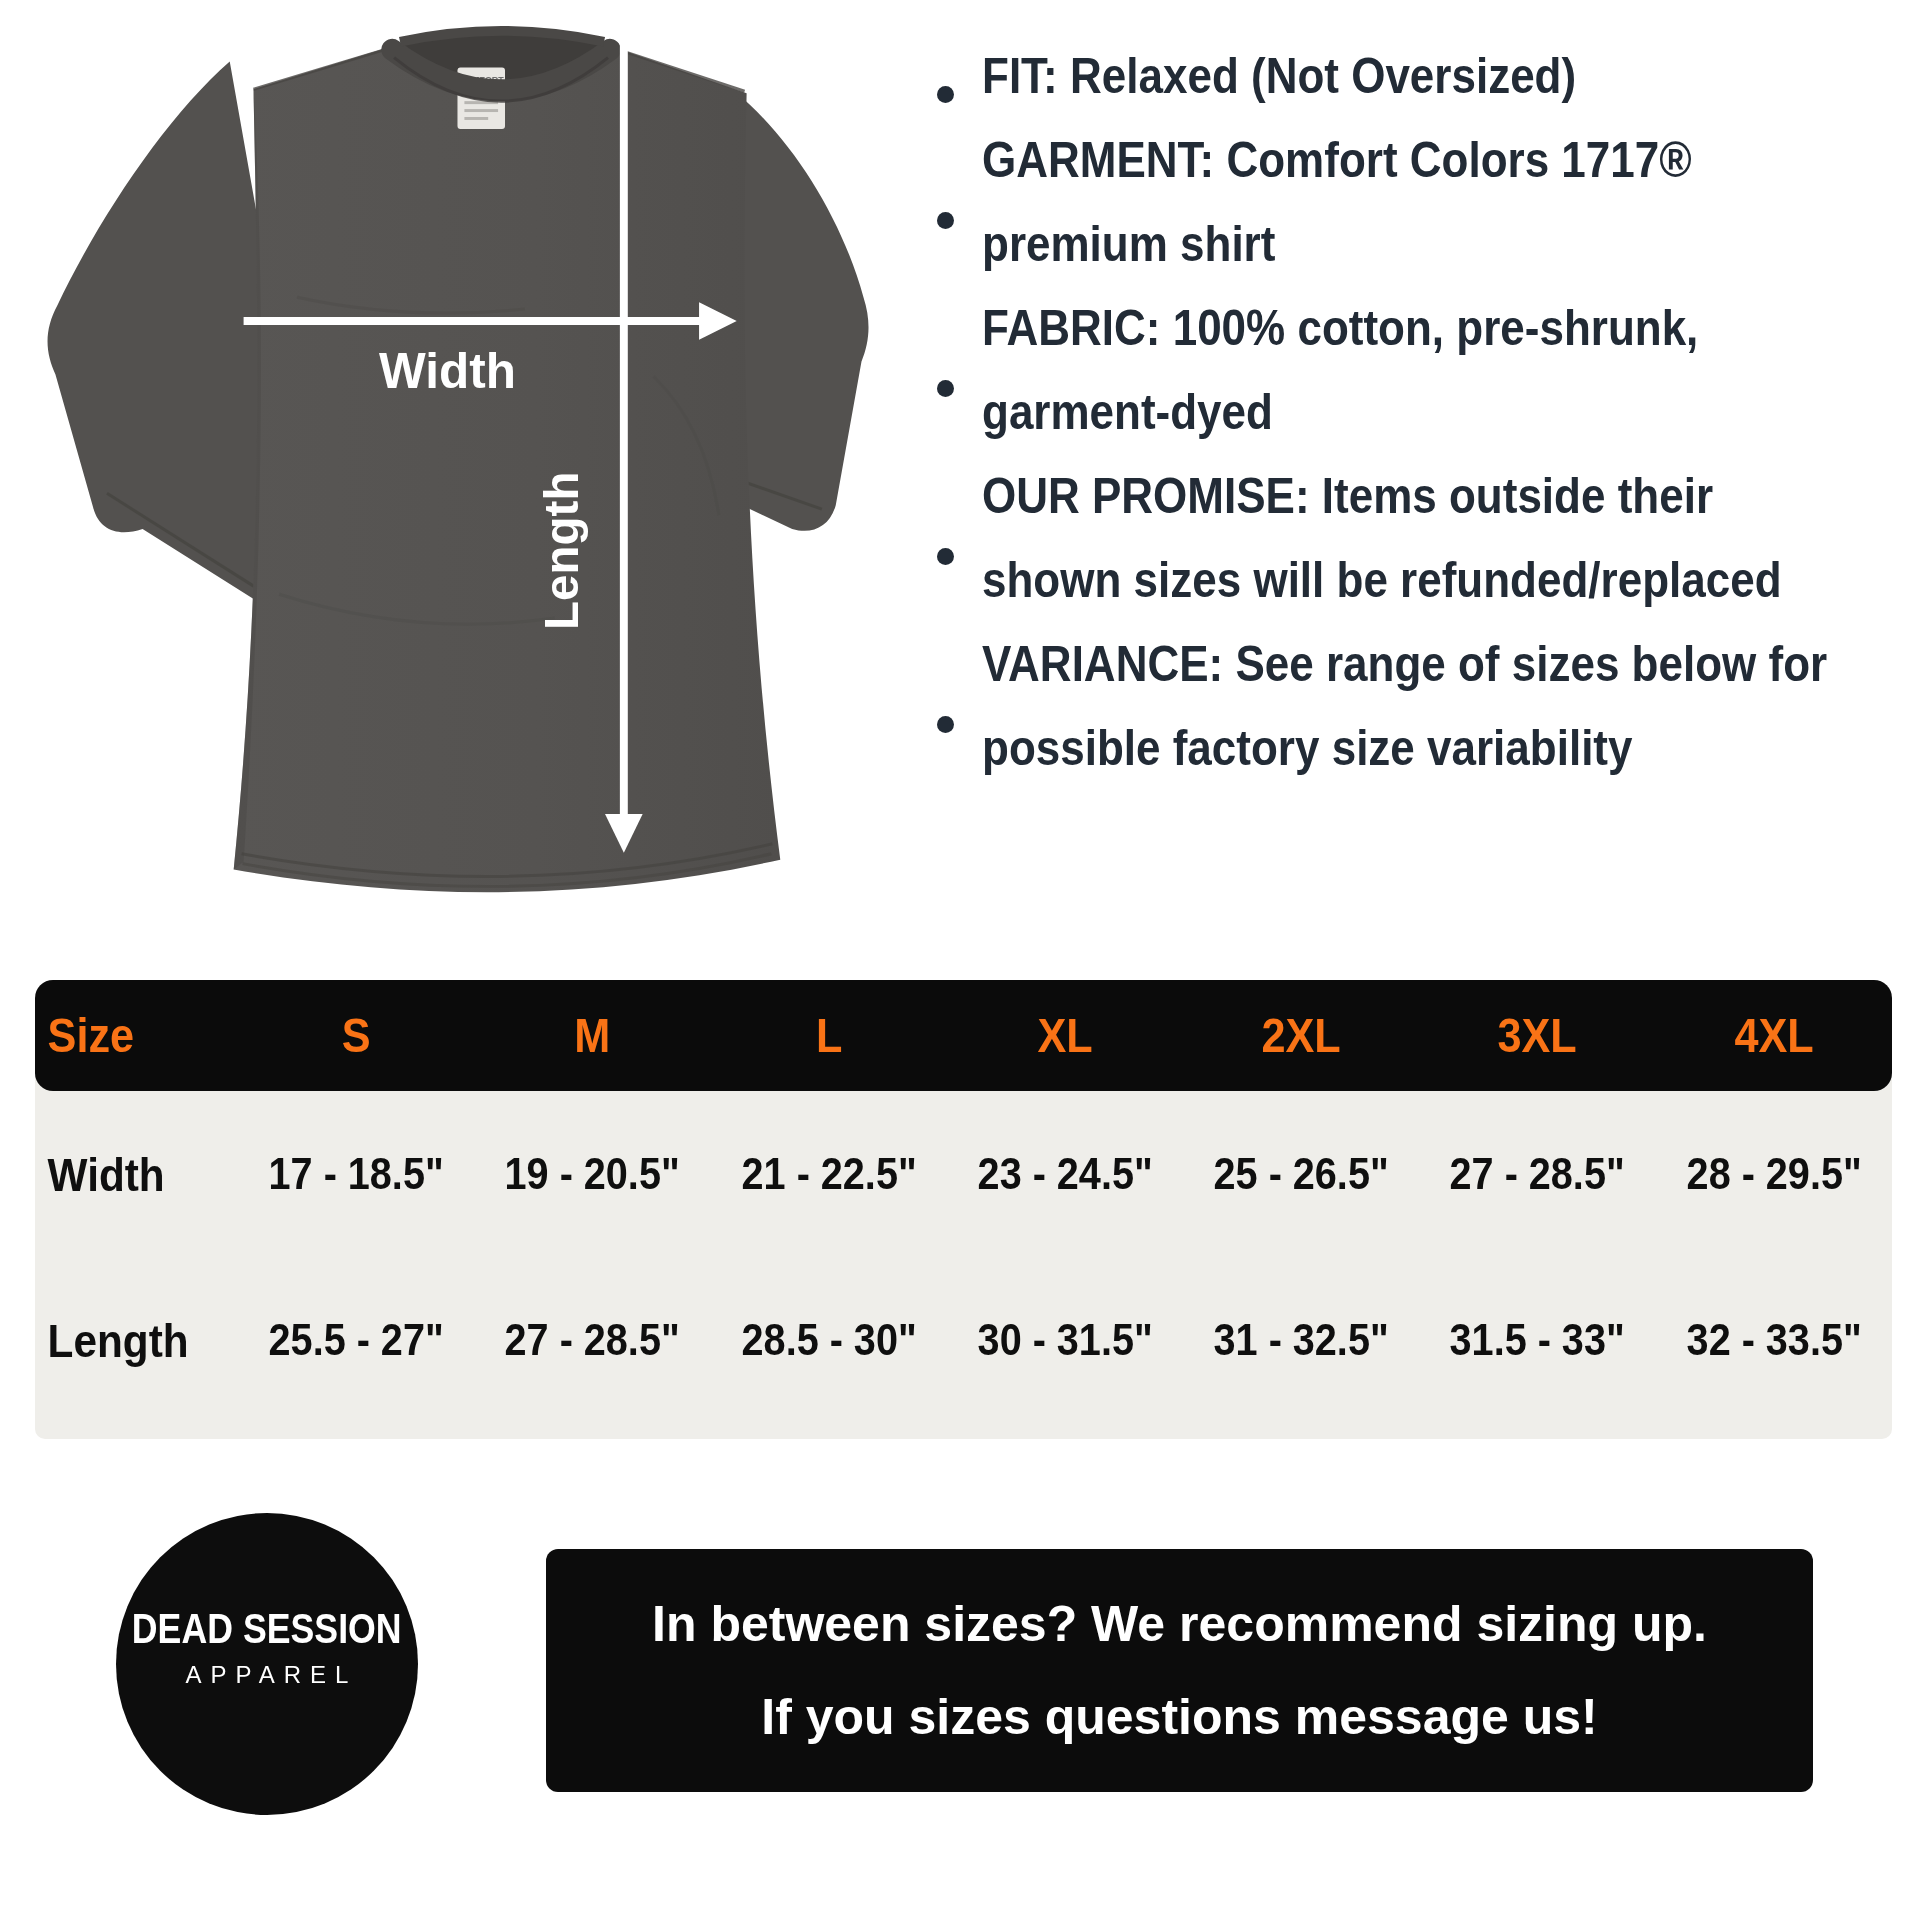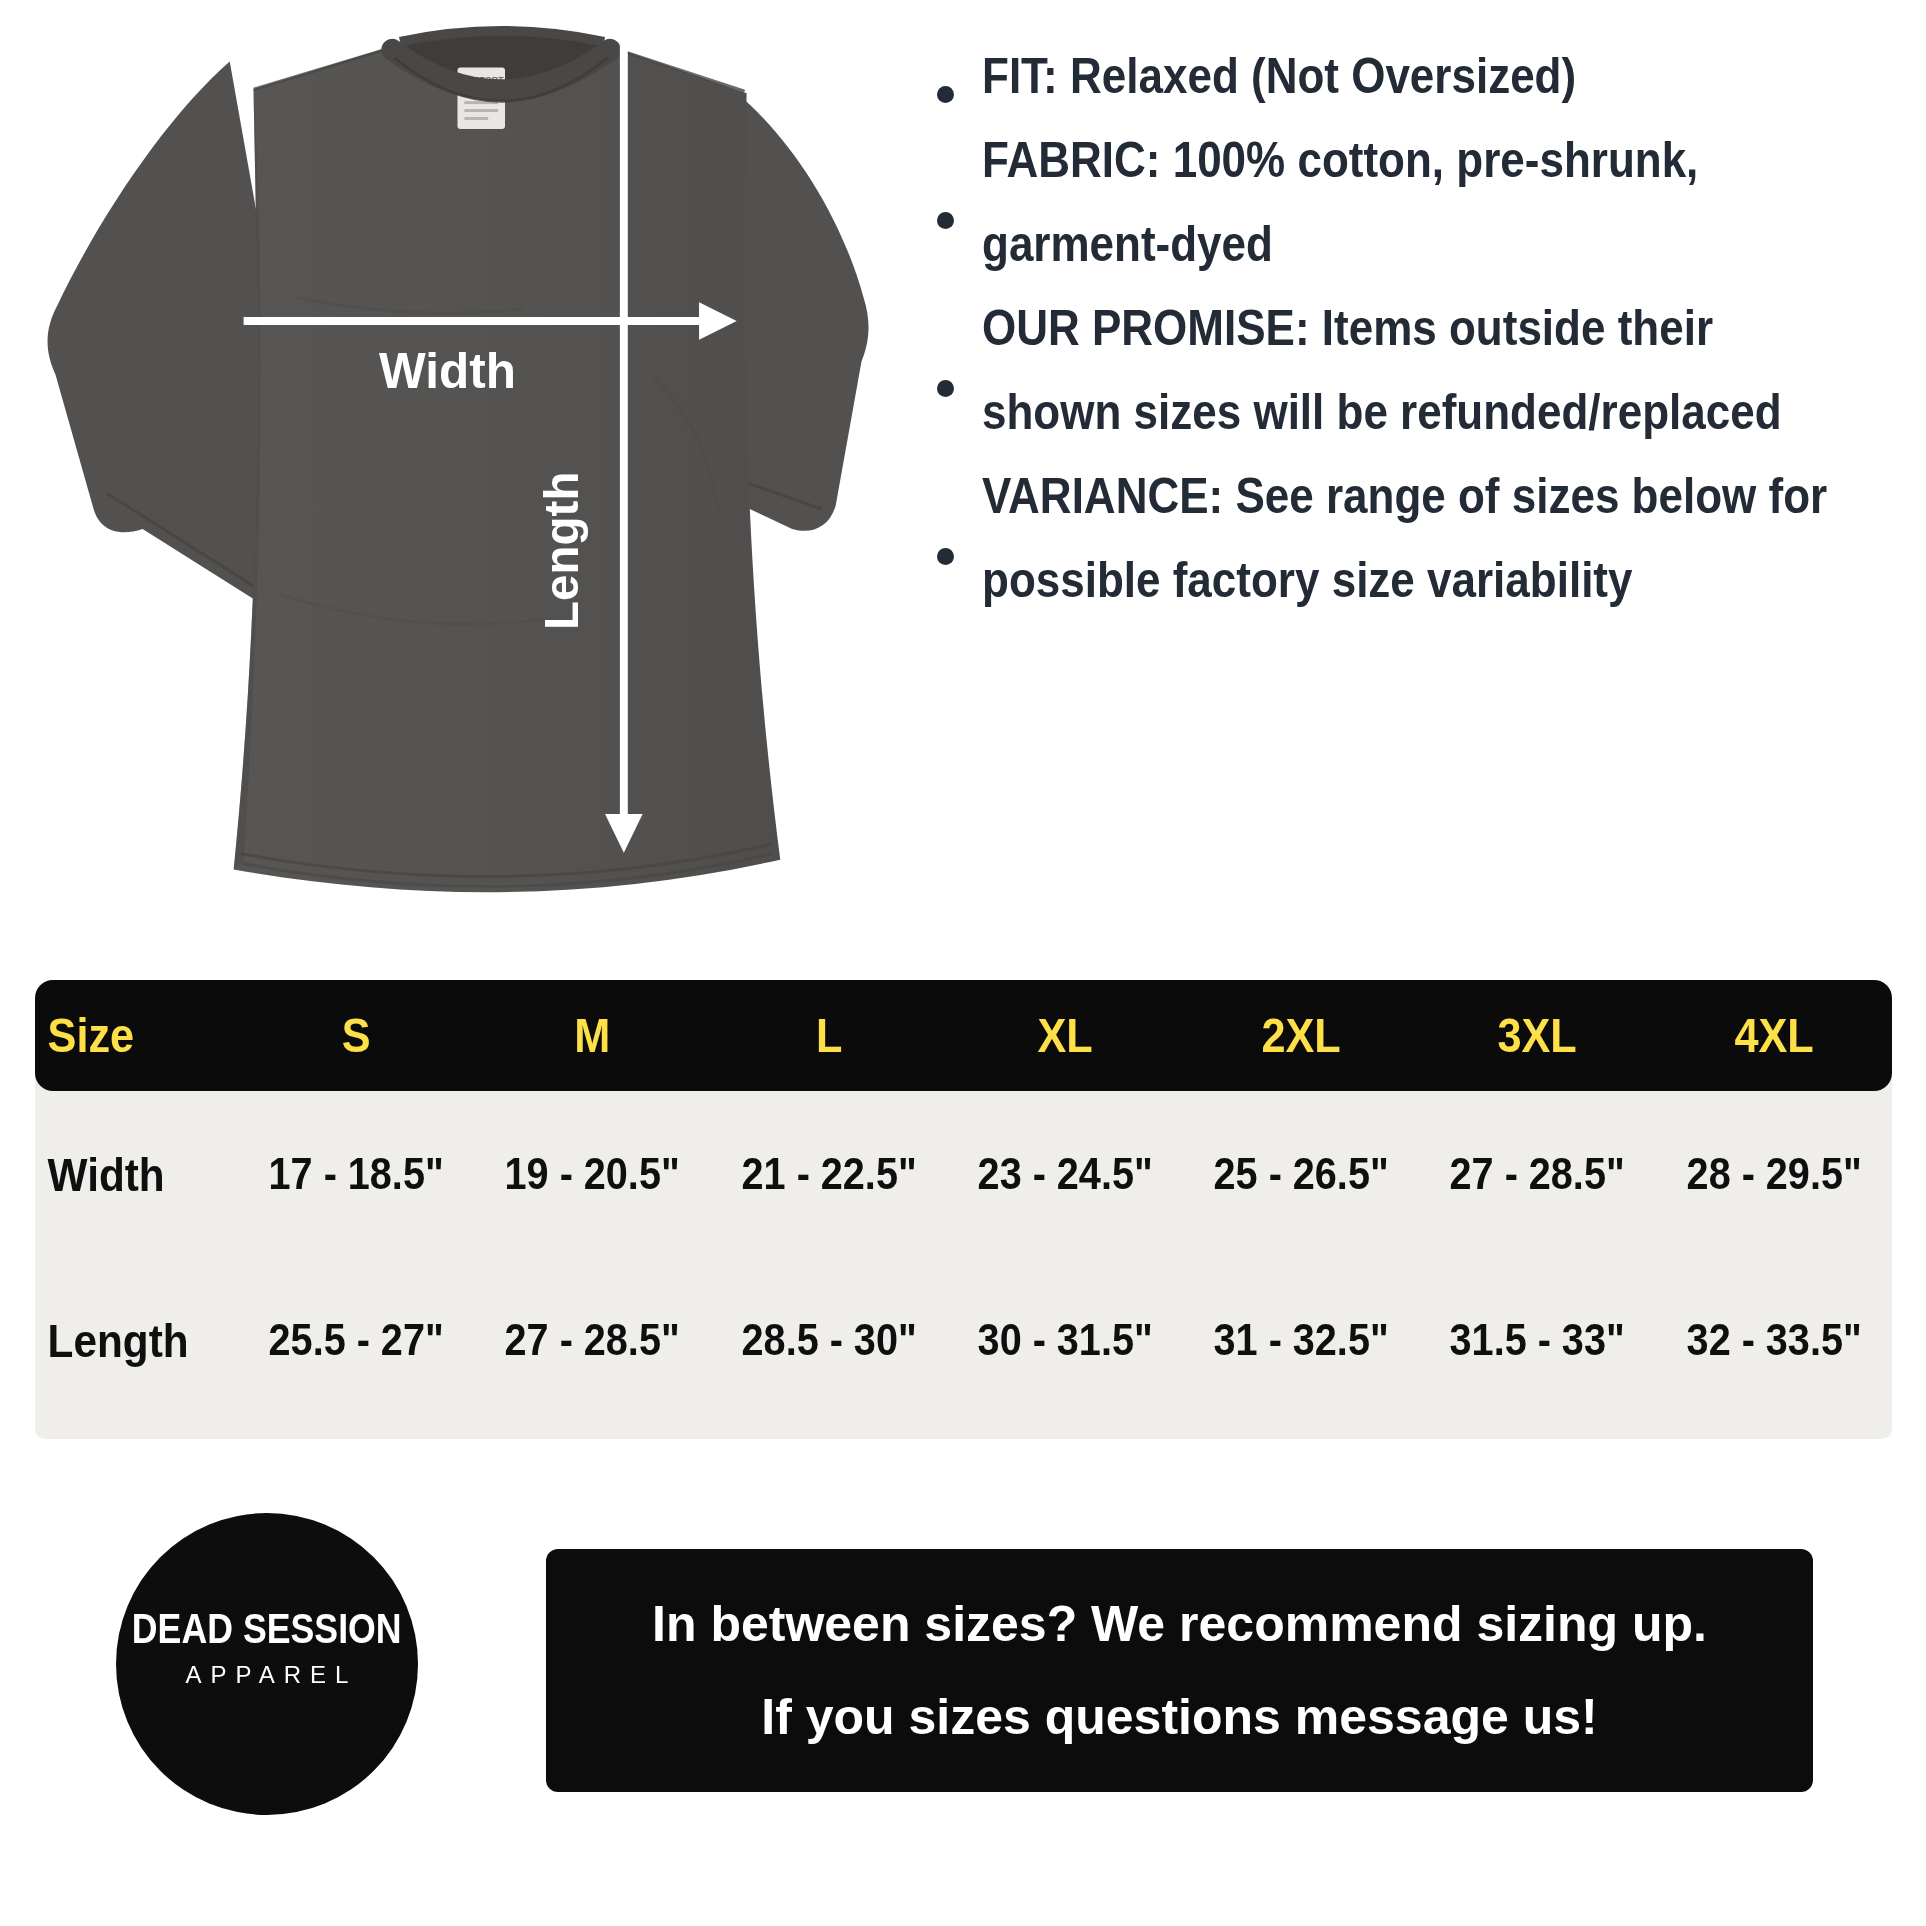--- a/index.html
+++ b/index.html
@@ -15,21 +15,21 @@
   .details{position:absolute;left:937px;top:34px;width:962px;color:#222b36;}
   .bullets{list-style:none;margin:0;padding:0;}
   .bullets li{display:flex;align-items:center;}
   .dot{flex:0 0 17px;width:17px;height:17px;border-radius:50%;background:#222b36;margin-top:36px;}
   .btxt{margin-left:28px;font-size:50px;line-height:84px;font-weight:700;
         transform:scaleX(0.88);transform-origin:left top;white-space:nowrap;}
 
   
   .thead{
     position:absolute;left:35px;top:980px;width:1857px;height:111px;
-    background:#0b0b0b;border-radius:18px;z-index:2;color:#fde047;
+    background:#0b0b0b;border-radius:18px;z-index:2;color:#f97316;
     display:grid;grid-template-columns:203px repeat(7,1fr);align-items:center;
   }
   .hc{text-align:center;font-size:48px;font-weight:700;transform:scaleX(0.9);}
   .hc.first{text-align:left;padding-left:14px;transform-origin:left center;}
   .tband{
     position:absolute;left:35px;top:1075px;width:1857px;height:364px;
     background:#efeeea;z-index:1;padding-top:16px;box-sizing:border-box;
     border-radius:0 0 10px 10px;
   }
   .trow{display:grid;grid-template-columns:203px repeat(7,1fr);align-items:center;height:166px;color:#0f0f0f;}
@@ -115,20 +115,24 @@
   </div>
 
   <div class="details">
     <ul class="bullets">
       <li>
         <span class="dot"></span>
         <div class="btxt"><span>FIT:</span> <span>Relaxed (Not Oversized)</span></div>
       </li>
       <li>
         <span class="dot"></span>
+        <div class="btxt"><span>GARMENT:</span> <span>Comfort Colors 1717®</span><br><span>premium shirt</span></div>
+      </li>
+      <li>
+        <span class="dot"></span>
         <div class="btxt"><span>FABRIC:</span> <span>100% cotton, pre-shrunk,</span><br><span>garment-dyed</span></div>
       </li>
       <li>
         <span class="dot"></span>
         <div class="btxt"><span>OUR PROMISE:</span> <span>Items outside their</span><br><span>shown sizes will be refunded/replaced</span></div>
       </li>
       <li>
         <span class="dot"></span>
         <div class="btxt"><span>VARIANCE:</span> <span>See range of sizes below for</span><br><span>possible factory size variability</span></div>
       </li>

